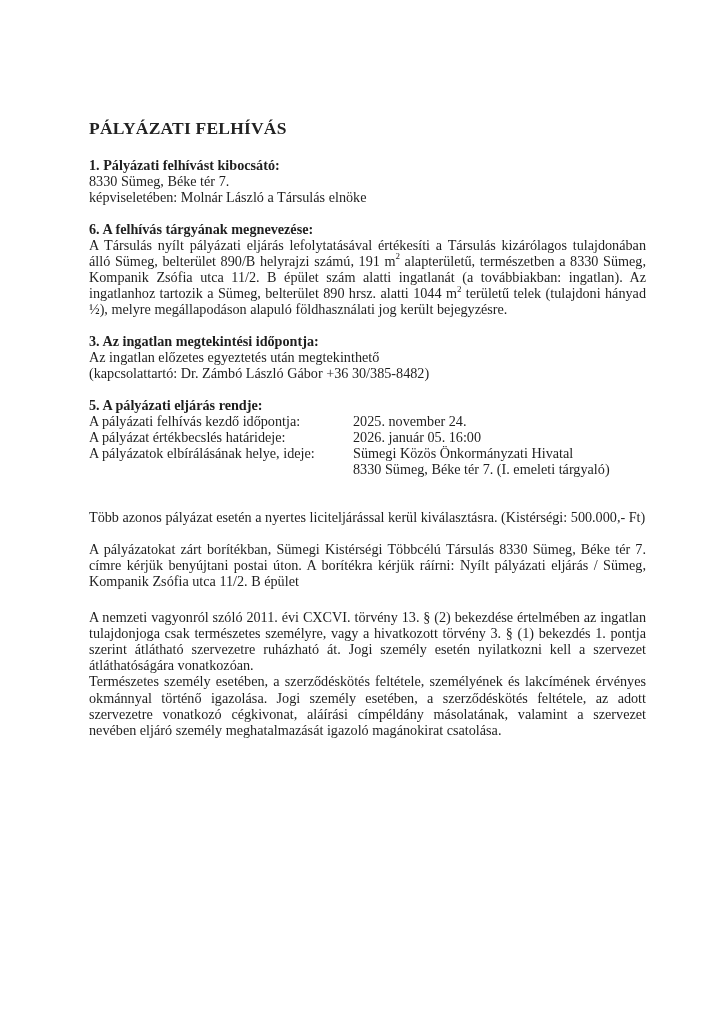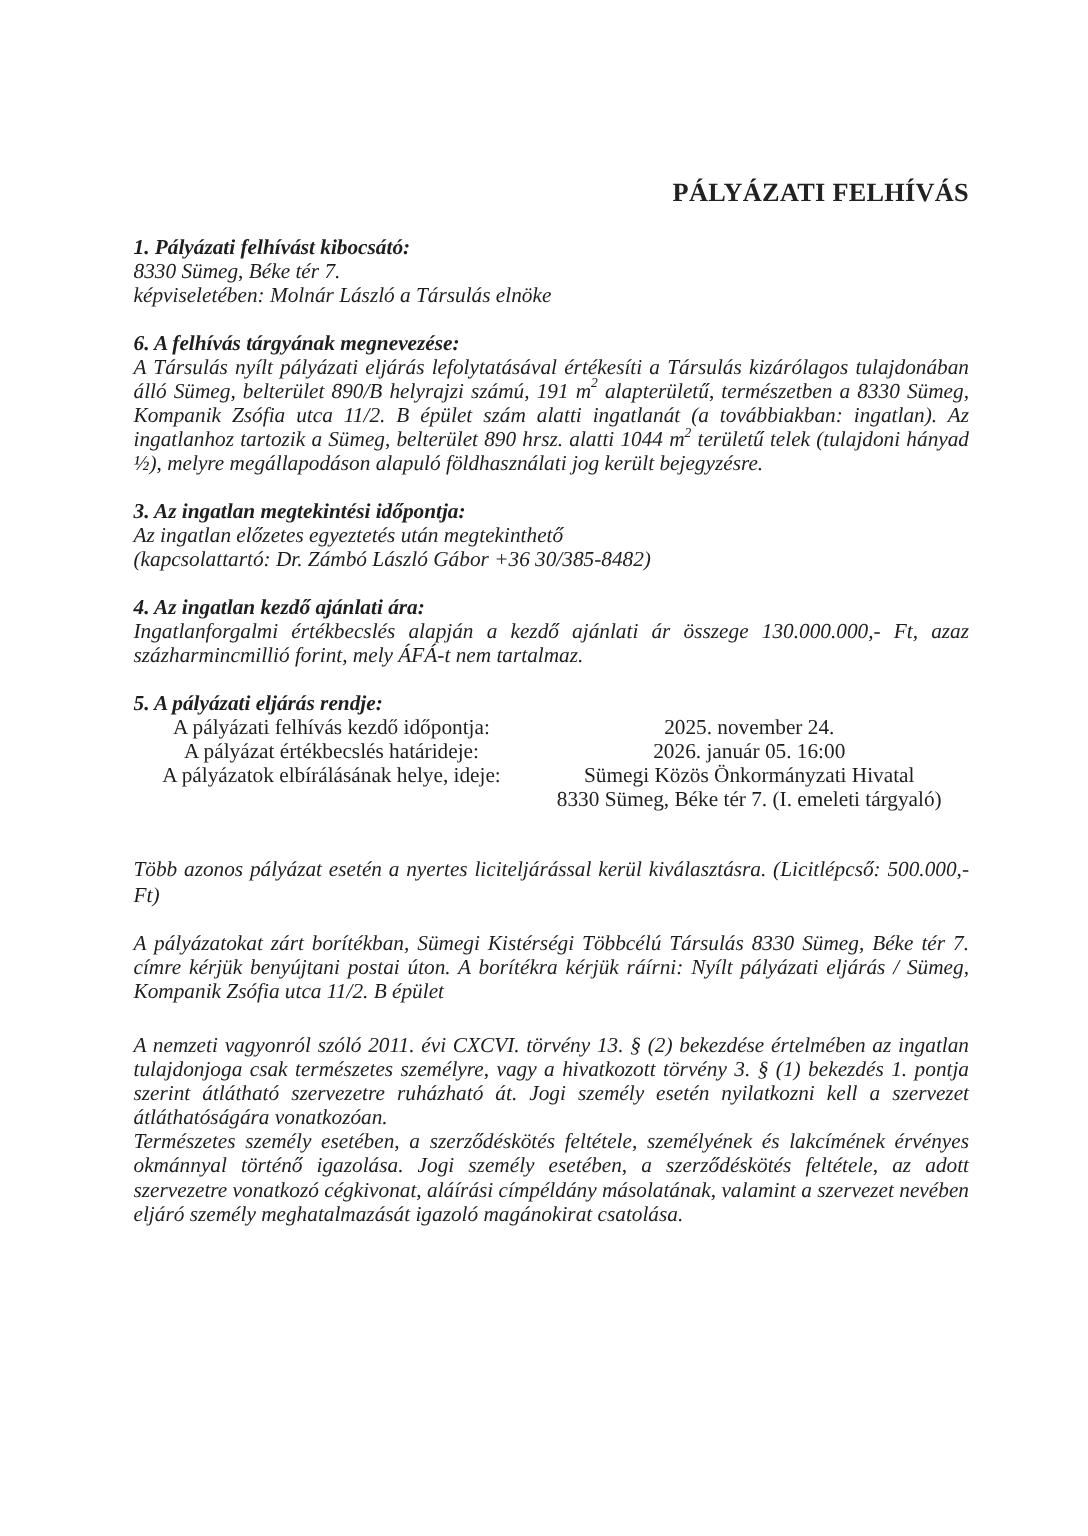--- a/index.html
+++ b/index.html
@@ -2,27 +2,27 @@
 <html><head>
 <meta charset="utf-8">
 <style>
   html, body { margin: 0; padding: 0; }
   body {
     width: 725px; height: 1024px; background: #ffffff;
     font-family: "Liberation Serif", "DejaVu Serif", serif;
     color: #1e1e1e; position: relative; overflow: hidden;
   }
   .page { position: absolute; left: 89px; top: 120px; width: 557px; font-size: 14.2px; line-height: 16.1px; }
-  .title { text-align: right; font-weight: bold; font-size: 17.5px; letter-spacing: 0.2px; margin: 0 0 21px 0; color: #222; }
+  .title { text-align: left; font-weight: bold; font-size: 17.5px; letter-spacing: 0.2px; margin: 0 0 21px 0; color: #222; }
   .section { margin-bottom: 15.5px; }
   .heading { font-weight: bold; margin: 0; }
-  p { margin: 0; font-style: italic; }
+  p { margin: 0; }
   .justify { text-align: justify; }
   sup { font-size: 9px; line-height: 0; position: relative; top: -1px; }
-  .schedule { display: grid; grid-template-columns: 264px 1fr; text-align: center; }
+  .schedule { display: grid; grid-template-columns: 264px 1fr; }
   .schedule .label { grid-column: 1; }
   .schedule .value { grid-column: 2; }
   .gap { height: 16px; }
 </style>
 </head>
 <body>
 
 <div class="page">
   <h1 class="title">PÁLYÁZATI FELHÍVÁS</h1>
 
@@ -36,41 +36,37 @@
     <p class="heading">6. A felhívás tárgyának megnevezése:</p>
     <p class="justify"><span>A Társulás nyílt pályázati eljárás lefolytatásával értékesíti a Társulás kizárólagos tulajdonában álló Sümeg, belterület 890/B helyrajzi számú, 191 m</span><sup>2</sup><span> alapterületű, természetben a 8330 Sümeg, Kompanik Zsófia utca 11/2. B épület szám alatti ingatlanát (a továbbiakban: ingatlan). Az ingatlanhoz tartozik a Sümeg, belterület 890 hrsz. alatti 1044 m</span><sup>2</sup><span> területű telek (tulajdoni hányad ½), melyre megállapodáson alapuló földhasználati jog került bejegyzésre.</span></p>
   </div>
 
   <div class="section">
     <p class="heading">3. Az ingatlan megtekintési időpontja:</p>
     <p>Az ingatlan előzetes egyeztetés után megtekinthető</p>
     <p>(kapcsolattartó: Dr. Zámbó László Gábor +36 30/385-8482)</p>
   </div>
 
-  <div class="section">
-    <p class="heading">4. Az ingatlan kezdő ajánlati ára:</p>
-    <p class="justify">Ingatlanforgalmi értékbecslés alapján a kezdő ajánlati ár összege 130.000.000,- Ft, azaz százharmincmillió forint, mely ÁFÁ-t nem tartalmaz.</p>
-  </div>
 
   <div class="section">
     <p class="heading">5. A pályázati eljárás rendje:</p>
     <div class="schedule">
       <div class="label">A pályázati felhívás kezdő időpontja:</div>
       <div class="value">2025. november 24.</div>
       <div class="label">A pályázat értékbecslés határideje:</div>
       <div class="value">2026. január 05. 16:00</div>
       <div class="label">A pályázatok elbírálásának helye, ideje:</div>
       <div class="value">Sümegi Közös Önkormányzati Hivatal</div>
       <div class="label"></div>
       <div class="value">8330 Sümeg, Béke tér 7. (I. emeleti tárgyaló)</div>
       <div class="label"></div>
     </div>
   </div>
 
   <div class="gap"></div>
-  <p class="justify">Több azonos pályázat esetén a nyertes liciteljárással kerül kiválasztásra. (Licitlépcső: 500.000,- Ft)</p>
+  <p class="justify">Több azonos pályázat esetén a nyertes liciteljárással kerül kiválasztásra. (Kistérségi: 500.000,- Ft)</p>
   <div class="gap"></div>
   <p class="justify">A pályázatokat zárt borítékban, Sümegi Kistérségi Többcélú Társulás 8330 Sümeg, Béke tér 7. címre kérjük benyújtani postai úton. A borítékra kérjük ráírni: Nyílt pályázati eljárás / Sümeg, Kompanik Zsófia utca 11/2. B épület</p>
   <div class="gap"></div>
   <div class="gap" style="height:4px"></div>
   <p class="justify">A nemzeti vagyonról szóló 2011. évi CXCVI. törvény 13. § (2) bekezdése értelmében az ingatlan tulajdonjoga csak természetes személyre, vagy a hivatkozott törvény 3. § (1) bekezdés 1. pontja szerint átlátható szervezetre ruházható át. Jogi személy esetén nyilatkozni kell a szervezet átláthatóságára vonatkozóan.</p>
   <p class="justify">Természetes személy esetében, a szerződéskötés feltétele, személyének és lakcímének érvényes okmánnyal történő igazolása. Jogi személy esetében, a szerződéskötés feltétele, az adott szervezetre vonatkozó cégkivonat, aláírási címpéldány másolatának, valamint a szervezet nevében eljáró személy meghatalmazását igazoló magánokirat csatolása.</p>
 </div>
 
 </body></html>

